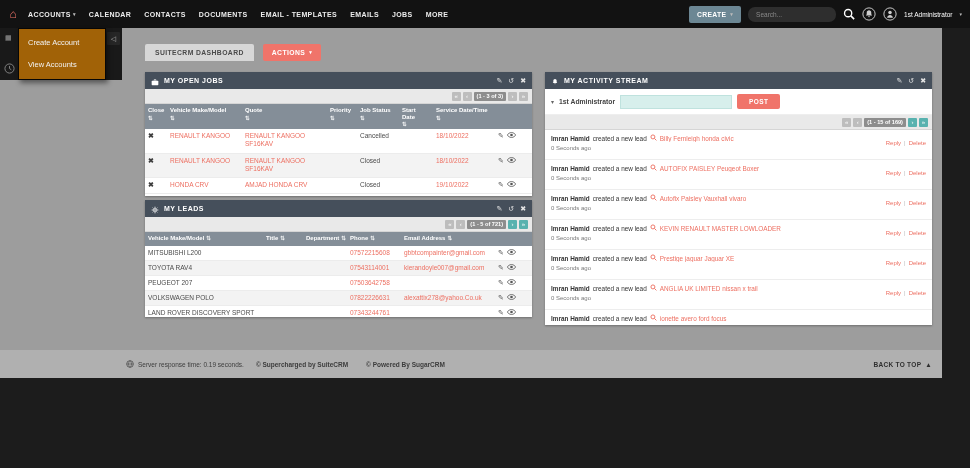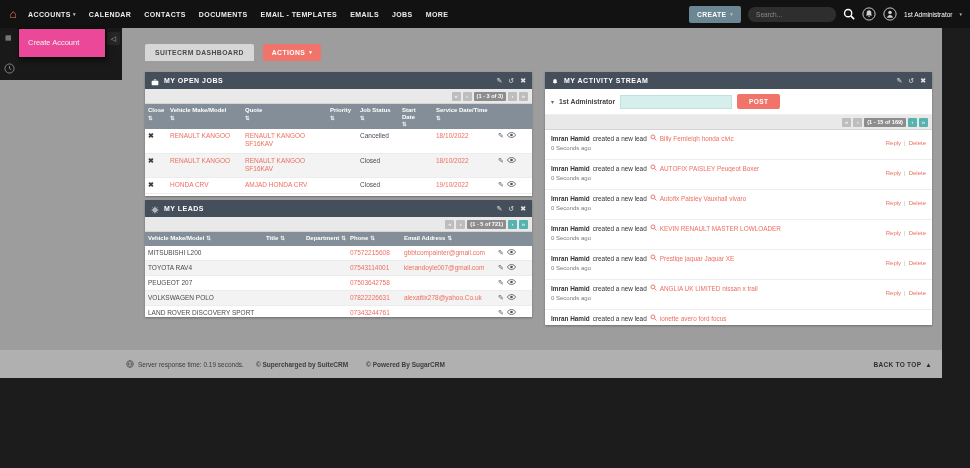--- a/index.html
+++ b/index.html
@@ -19,21 +19,21 @@
 .search-input{width:88px;height:15px;background:#2e2e2e;border:none;border-radius:7px;color:#ccc;font-size:6.5px;padding:0 8px;outline:none}
 .search-input::placeholder{color:#8a8a8a}
 .icon-btn{display:flex;align-items:center;justify-content:center;cursor:pointer}
 .user-name{color:#fff;font-size:6.5px;white-space:nowrap}
 
 
 .sidebar-stub{position:absolute;left:0;top:28px;width:122px;height:52px;background:#191919;z-index:30}
 .stub-grid{position:absolute;left:5px;top:6px;color:#9a9a9a;font-size:7px}
 .stub-clock{position:absolute;left:4px;top:32px}
 .stub-toggle{position:absolute;right:2px;top:4px;width:13px;height:13px;background:#262626;color:#b5b5b5;font-size:7px;line-height:13px;text-align:center;border-radius:1px;cursor:pointer}
-.dropdown{position:absolute;left:18px;top:28px;width:88px;background:#ec4899;border:1px solid #060606;box-shadow:2px 3px 5px rgba(0,0,0,.45);z-index:50;padding:3px 0}
+.dropdown{position:absolute;left:18px;top:28px;width:88px;background:#a16207;border:1px solid #060606;box-shadow:2px 3px 5px rgba(0,0,0,.45);z-index:50;padding:3px 0}
 .dropdown a{display:block;height:22px;line-height:22px;padding-left:9px;color:#f2f2f2;font-size:7.5px;text-decoration:none;cursor:pointer}
 
 
 .page-bg{position:absolute;left:0;top:28px;width:942px;height:350px;background:#9d9d9d}
 .content{position:absolute;left:122px;top:0;width:820px;height:100%}
 .tabs-row{position:absolute;left:23px;top:16px;display:flex;gap:9px}
 .dash-tab{height:17px;padding:0 10px;background:#d7d7d7;color:#4a4a4a;border:none;font-size:6.8px;font-weight:700;letter-spacing:.4px;border-radius:2px 2px 0 0;cursor:pointer}
 .actions-btn{height:17px;padding:0 9px;background:#f0746a;color:#fff;border:none;border-radius:2px;font-size:6.8px;font-weight:700;letter-spacing:.4px;display:flex;align-items:center;gap:4px;cursor:pointer}
 
 .col-left{position:absolute;left:23px;top:44px;width:387px}
@@ -162,20 +162,21 @@
       <svg width="11" height="11" viewBox="0 0 12 12">
           <circle cx="6" cy="6" r="5" fill="none" stroke="#8a8a8a" stroke-width="1"></circle>
           <path d="M6 3.2V6l2 1.4" fill="none" stroke="#8a8a8a" stroke-width="1"></path>
         </svg>
     </span>
     <span class="stub-toggle">◁</span>
   </div>
 
   <div class="dropdown">
     <a>Create Account</a>
+    <a>View Accounts</a>
   </div>
 
   <div class="page-bg">
     <div class="content">
 
       <div class="tabs-row">
         <button class="dash-tab">SUITECRM DASHBOARD</button>
         <button class="actions-btn">
           <span>ACTIONS</span>
           <span class="caret" style="color:#fff">▾</span>

